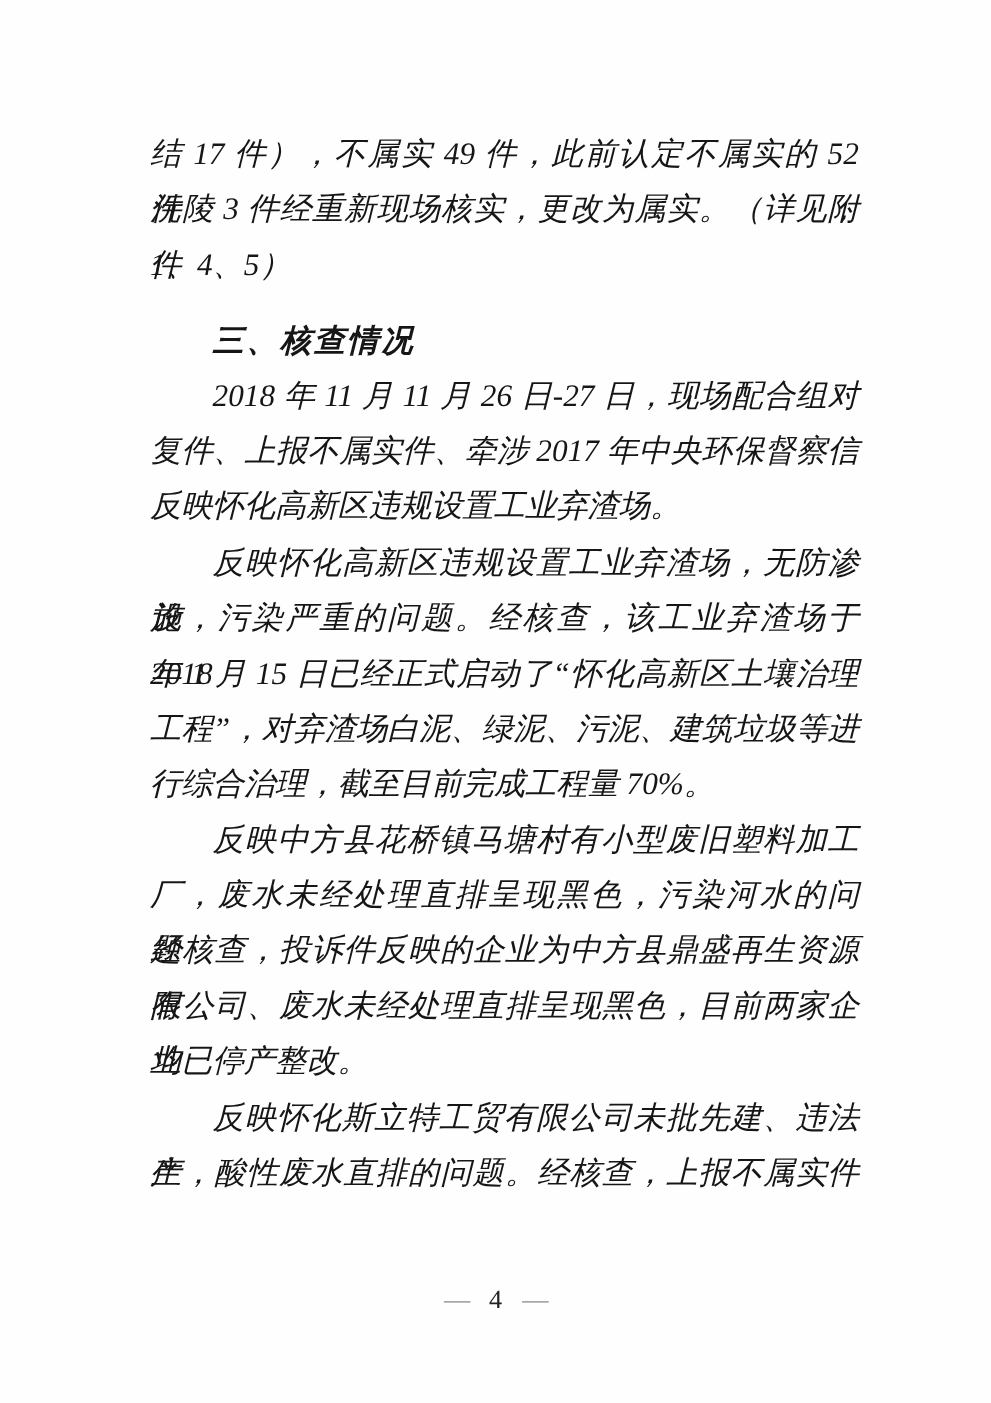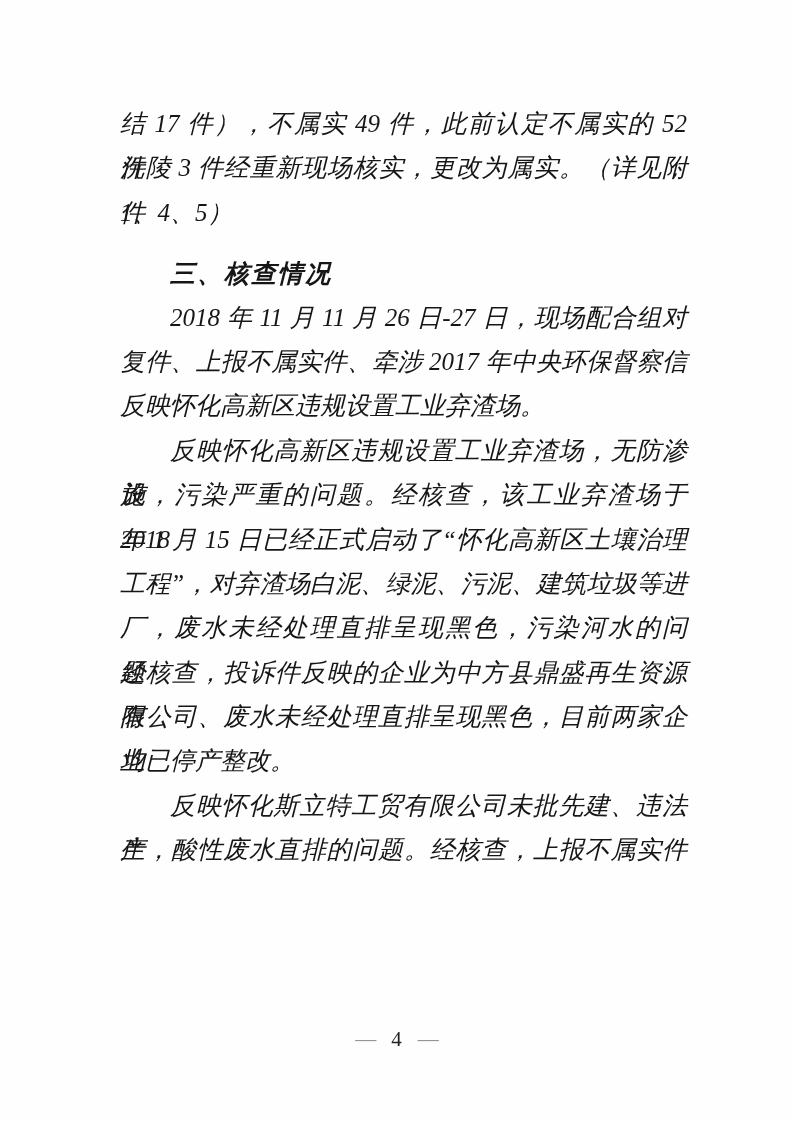--- a/index.html
+++ b/index.html
@@ -63,20 +63,22 @@
     <div class="line">沅陵 3 件经重新现场核实，更改为属实。（详见附件</div>
     <div class="line short">1、4、5）</div>
     <div class="line heading">三、核查情况</div>
     <div class="line indent">2018 年 11 月 11 月 26 日-27 日，现场配合组对</div>
     <div class="line">复件、上报不属实件、牵涉 2017 年中央环保督察信</div>
     <div class="line short">反映怀化高新区违规设置工业弃渣场。</div>
     <div class="line indent">反映怀化高新区违规设置工业弃渣场，无防渗设</div>
     <div class="line">施，污染严重的问题。经核查，该工业弃渣场于 2018</div>
     <div class="line">年 1 月 15 日已经正式启动了“怀化高新区土壤治理</div>
     <div class="line">工程”，对弃渣场白泥、绿泥、污泥、建筑垃圾等进</div>
+    <div class="line short">行综合治理，截至目前完成工程量 70%。</div>
+    <div class="line indent">反映中方县花桥镇马塘村有小型废旧塑料加工</div>
     <div class="line">厂，废水未经处理直排呈现黑色，污染河水的问题。</div>
     <div class="line">经核查，投诉件反映的企业为中方县鼎盛再生资源有</div>
     <div class="line">限公司、废水未经处理直排呈现黑色，目前两家企业</div>
     <div class="line short">均已停产整改。</div>
     <div class="line indent">反映怀化斯立特工贸有限公司未批先建、违法生</div>
     <div class="line">产，酸性废水直排的问题。经核查，上报不属实件</div>
   </main>
 
   <footer class="footer">
     <span class="dash">—</span><span class="num">4</span><span class="dash">—</span>

